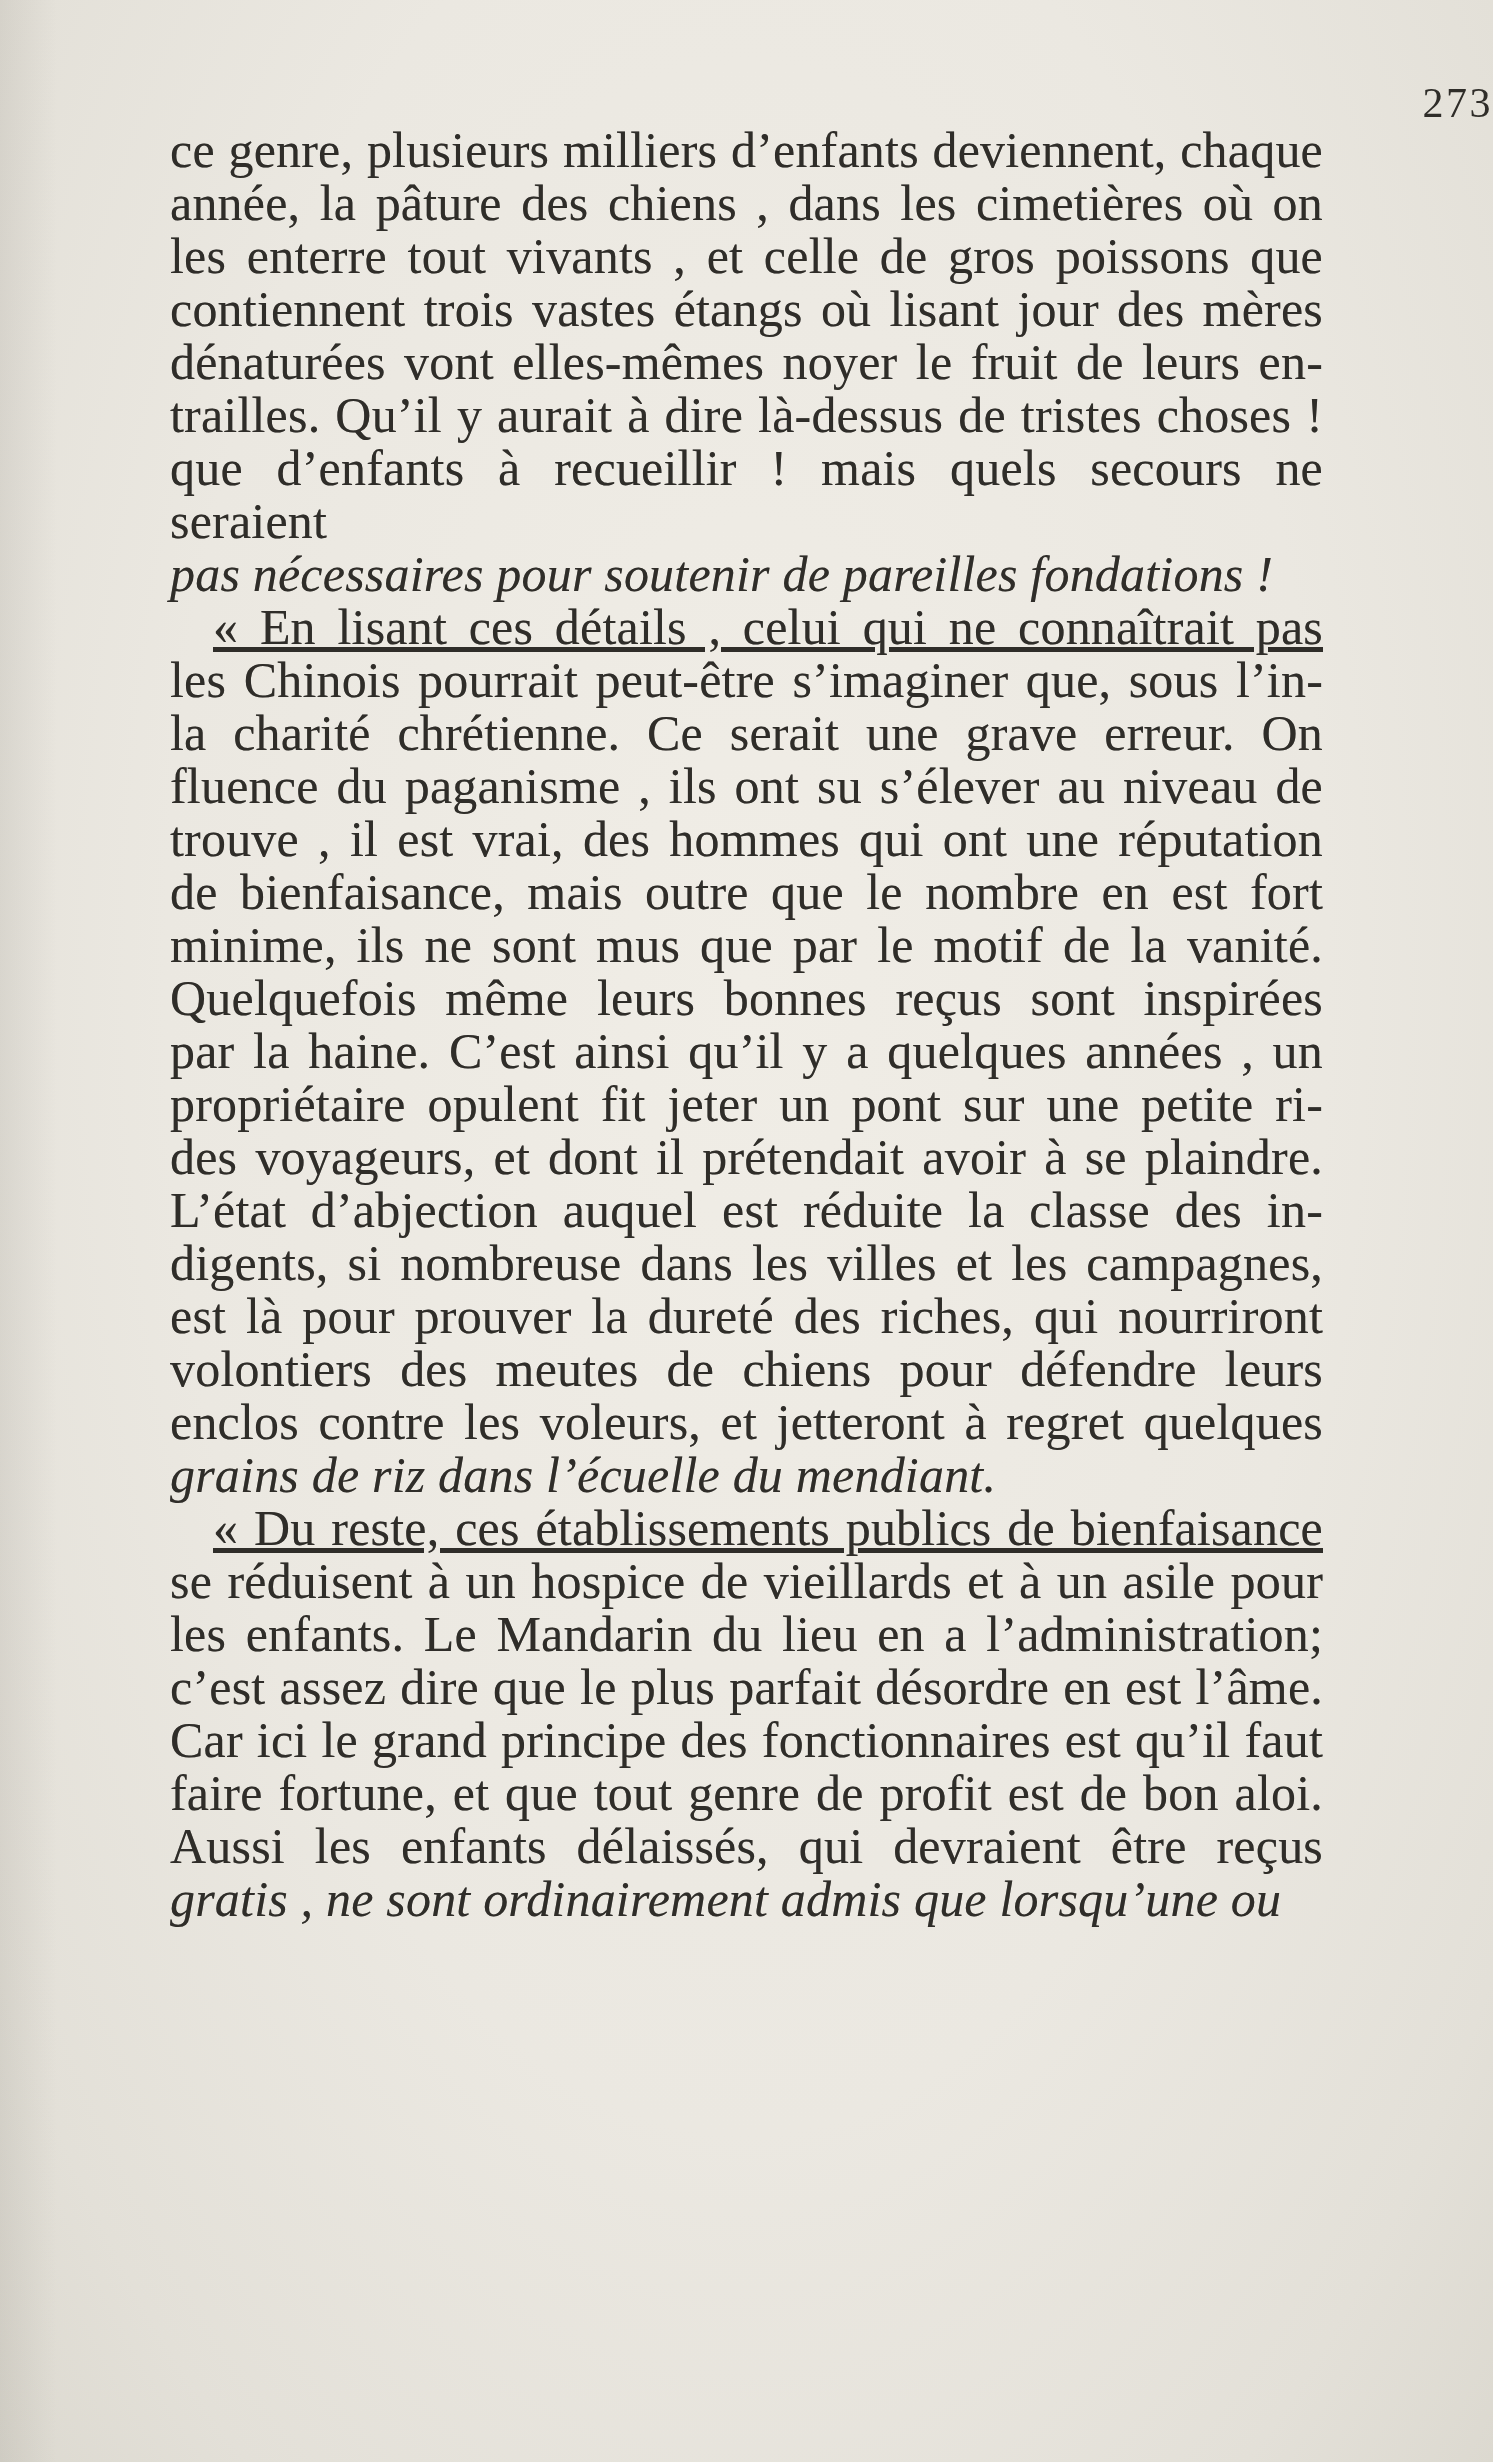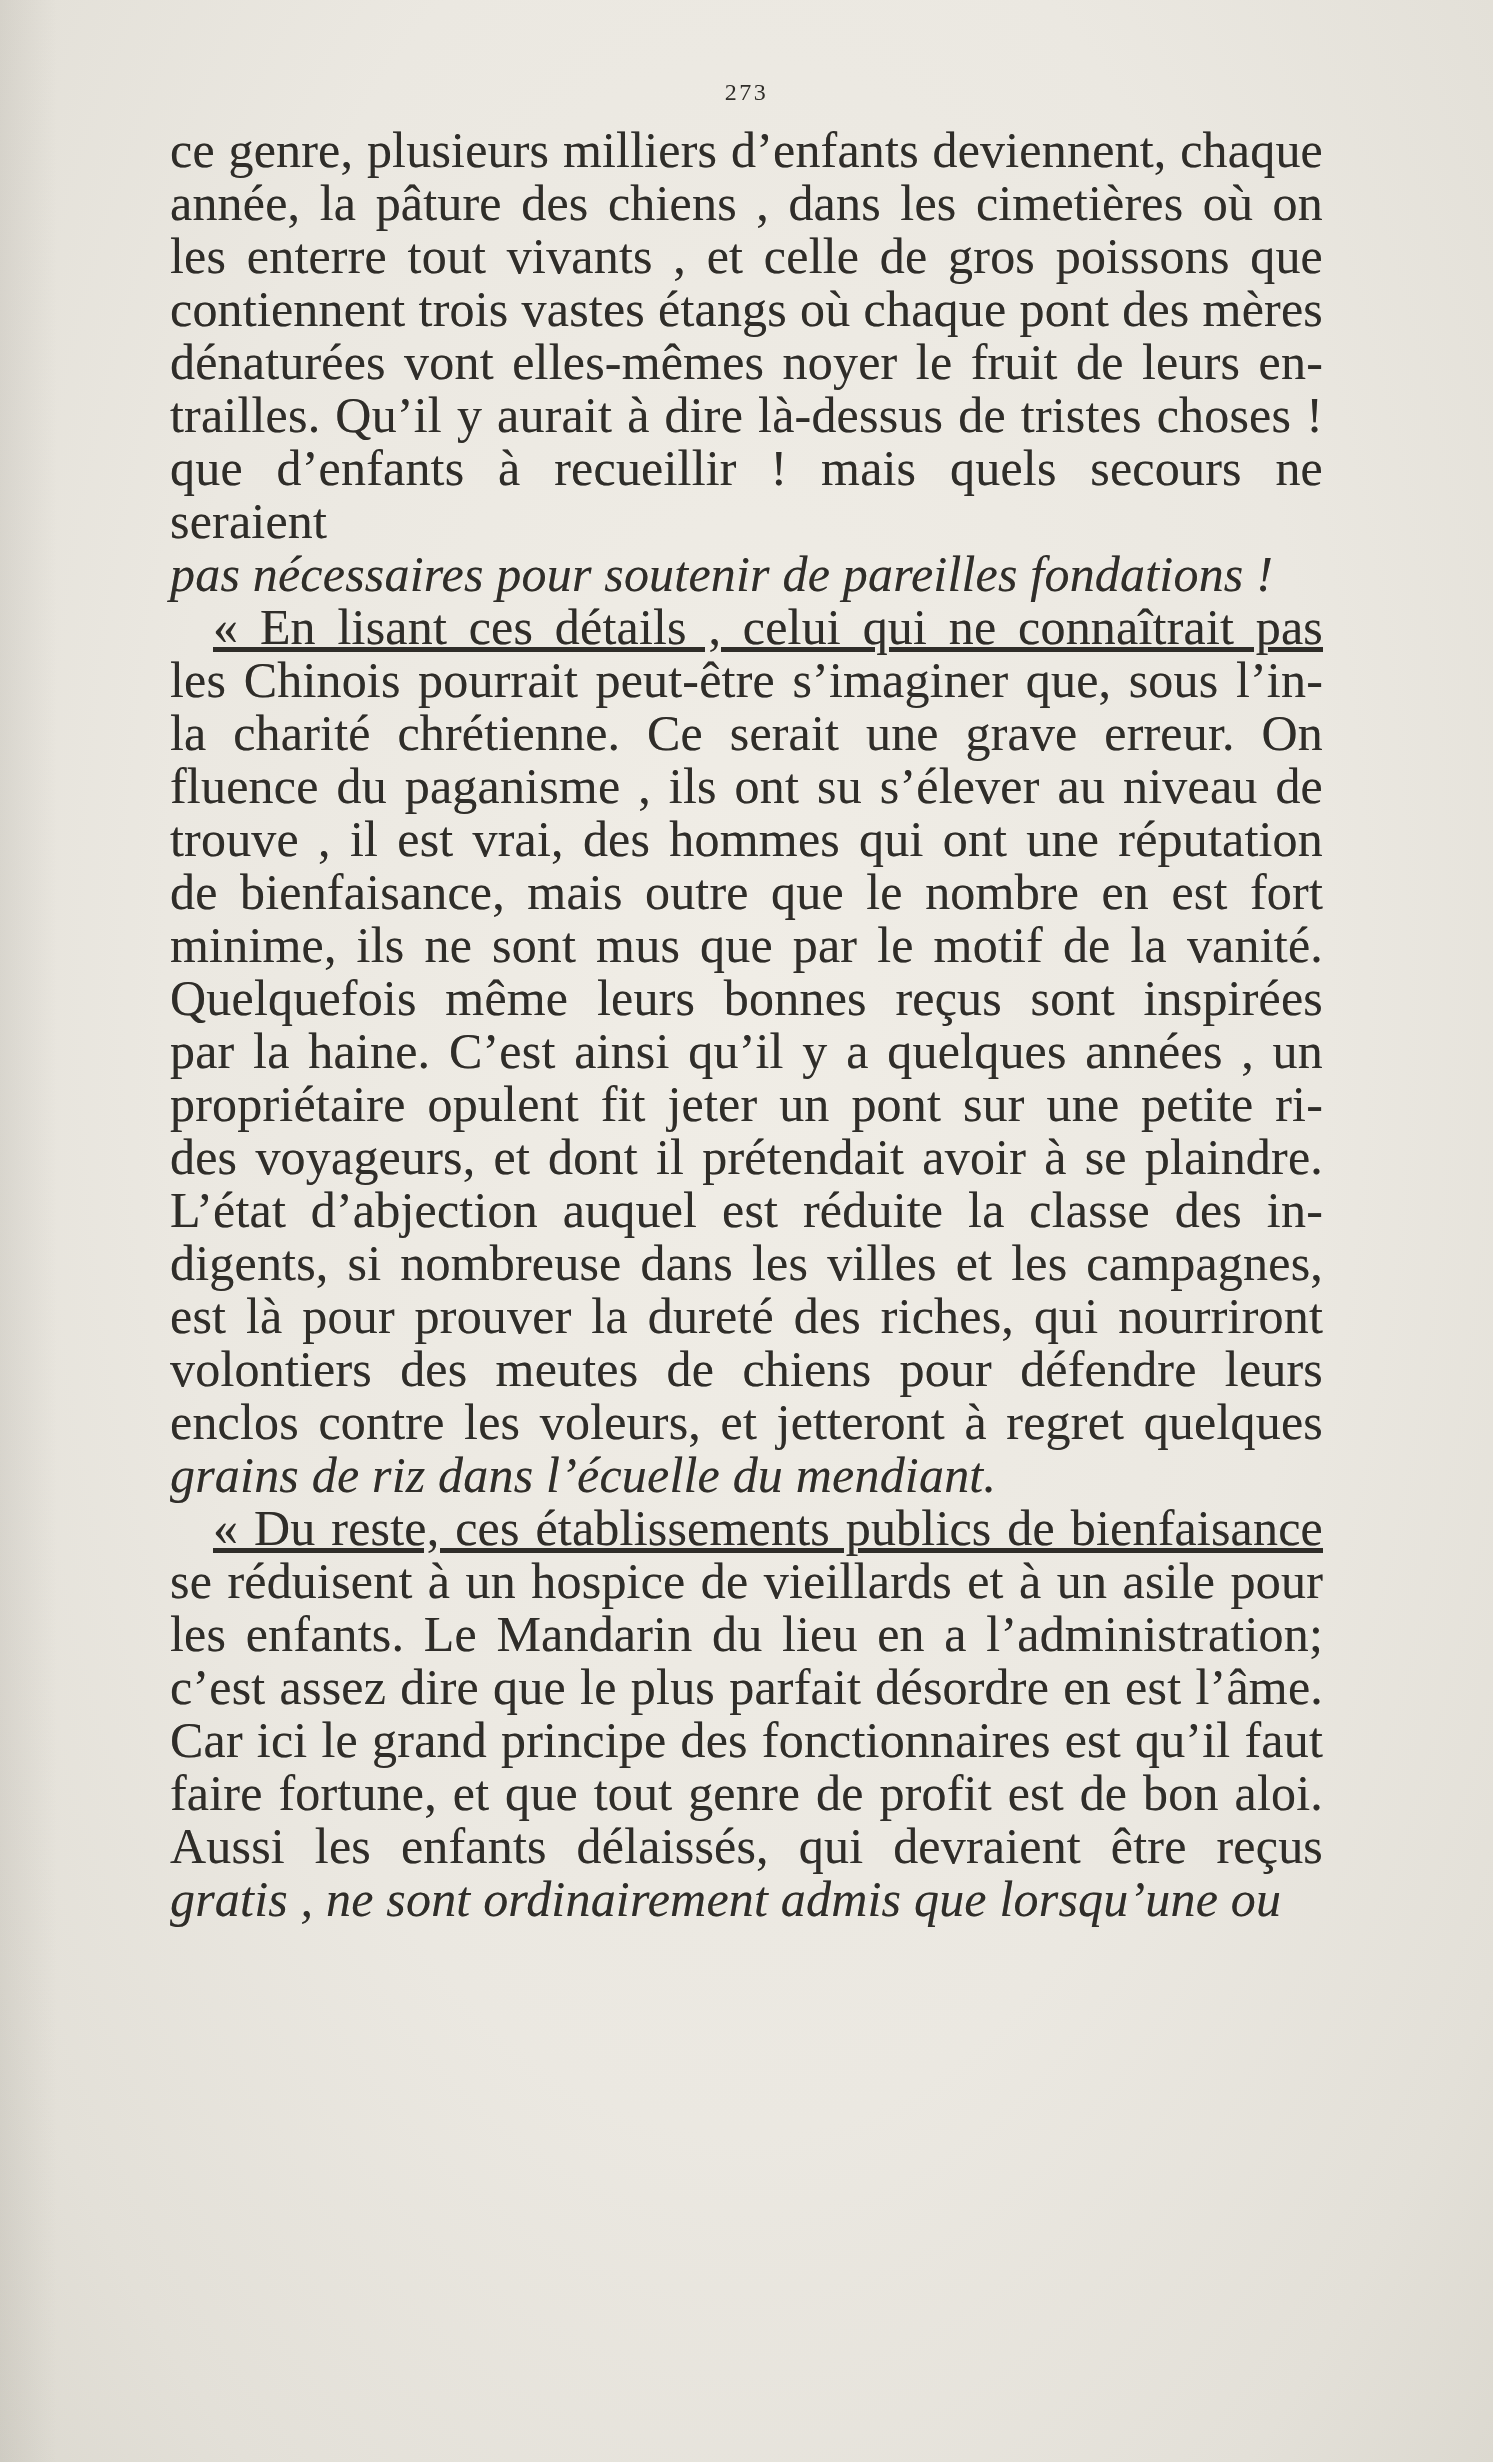--- a/index.html
+++ b/index.html
@@ -28,22 +28,22 @@
     left: 0; top: 0; bottom: 0;
     width: 57px;
     background: linear-gradient(to right, rgba(90,85,75,0.10), rgba(90,85,75,0));
     pointer-events: none;
   }
   .page-number {
     position: absolute;
     top: 79px;
     left: 0;
     width: 100%;
-    text-align: center;
-    font-size: 24px;
+    text-align: right;
+    font-size: 42px;
     letter-spacing: 2.5px;
     color: #2f2d29;
   }
   .text-block {
     position: absolute;
     top: 124px;
     left: 170px;
     width: 1153px;
     font-size: 50px;
     line-height: 53px;
@@ -67,21 +67,21 @@
 </style>
 </head>
 <body>
 
 <div class="page">
   <div class="page-number">273</div>
   <div class="text-block">
       <div class="line">ce genre, plusieurs milliers d’enfants deviennent, chaque</div>
       <div class="line">année, la pâture des chiens , dans les cimetières où on</div>
       <div class="line">les enterre tout vivants , et celle de gros poissons que</div>
-      <div class="line">contiennent trois vastes étangs où chaque pont des mères</div>
+      <div class="line">contiennent trois vastes étangs où lisant jour des mères</div>
       <div class="line">dénaturées vont elles-mêmes noyer le fruit de leurs en-</div>
       <div class="line">trailles. Qu’il y aurait à dire là-dessus de tristes choses !</div>
       <div class="line">que d’enfants à recueillir ! mais quels secours ne seraient</div>
       <div class="line no-just">pas nécessaires pour soutenir de pareilles fondations !</div>
       <div class="line indent">« En lisant ces détails , celui qui ne connaîtrait pas</div>
       <div class="line">les Chinois pourrait peut-être s’imaginer que, sous l’in-</div>
       <div class="line">la charité chrétienne. Ce serait une grave erreur. On</div>
       <div class="line">fluence du paganisme , ils ont su s’élever au niveau de</div>
       <div class="line">trouve , il est vrai, des hommes qui ont une réputation</div>
       <div class="line">de bienfaisance, mais outre que le nombre en est fort</div>

